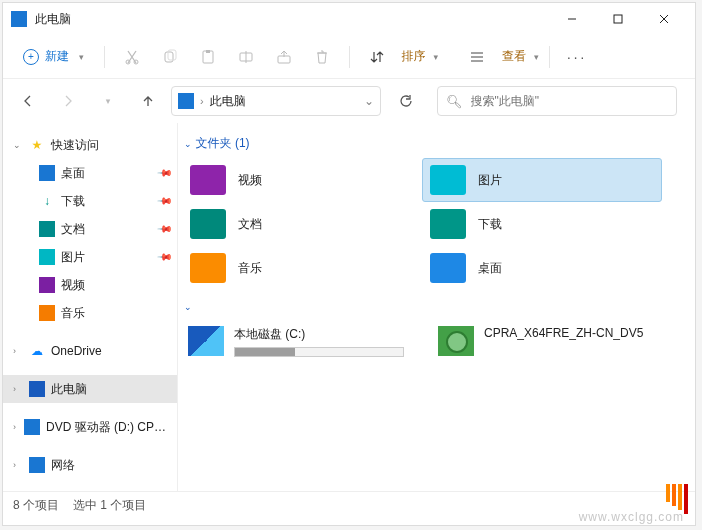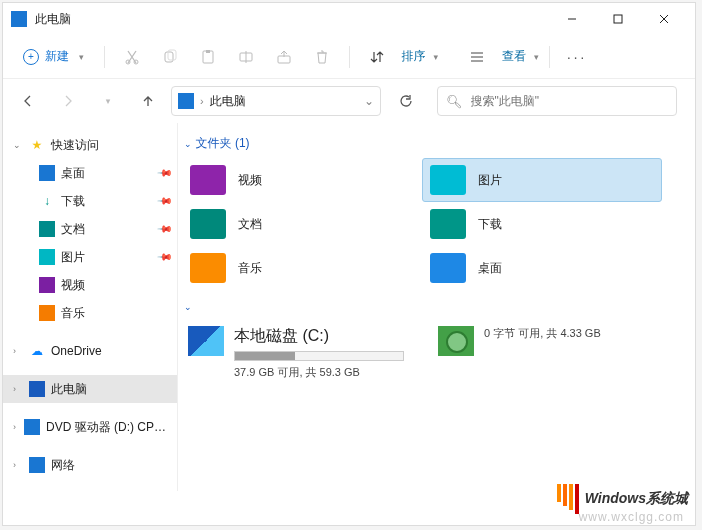--- a/index.html
+++ b/index.html
@@ -9,21 +9,21 @@
 .titlebar .app-icon { width: 16px; height: 16px; background: #1976d2; margin-right: 8px; }
 .titlebar .title { font-size: 12px; color: #222; flex: 1; }
 .win-controls { display: flex; gap: 0; }
 .win-btn { width: 46px; height: 32px; display: flex; align-items: center; justify-content: center; color: #222; font-size: 10px; }
 .toolbar { height: 44px; display: flex; align-items: center; padding: 0 10px; gap: 4px; border-bottom: 1px solid #eee; }
 .tb-newbtn { display: flex; align-items: center; gap: 6px; padding: 4px 10px; border-radius: 4px; color: #1976d2; font-size: 12px; }
 .tb-newbtn .plus-circ { width:16px;height:16px;border:1.5px solid #1976d2;border-radius:50%;display:flex;align-items:center;justify-content:center;font-size:10px;line-height:1;color:#1976d2; }
 .tb-sep { width: 1px; height: 22px; background: #e5e5e5; margin: 0 6px; }
 .tb-icon { width: 34px; height: 34px; display: flex; align-items: center; justify-content: center; color: #999; }
 .tb-icon.blue { color: #1976d2; }
-.tb-label { font-size: 12px; color: #0369a1; margin-left: 4px; margin-right:4px; }
+.tb-label { font-size: 12px; color: #a16207; margin-left: 4px; margin-right:4px; }
 .navbar { height: 44px; display: flex; align-items: center; padding: 0 8px; gap: 6px; }
 .nav-arrow { width: 34px; height: 34px; display: flex; align-items: center; justify-content: center; color: #555; }
 .nav-arrow.dis { color: #bbb; }
 .addr { flex: 0 0 210px; height: 30px; border: 1px solid #ddd; border-radius: 4px; display: flex; align-items: center; padding: 0 6px; gap: 6px; background: #fff; }
 .addr .pc-ico { width:16px;height:16px;background:#1976d2; }
 .addr .chev { color:#888; font-size:11px; }
 .addr-text { font-size: 12px; color: #222; flex: 1; }
 .addr-end { margin-left:auto; display:flex; gap:6px; color:#888; font-size:12px; }
 .refresh-btn { width:30px;height:30px;display:flex;align-items:center;justify-content:center;color:#555; margin-left:4px; }
 .searchbox { flex: 1; height: 30px; border: 1px solid #ddd; border-radius: 4px; display: flex; align-items: center; padding: 0 8px; gap: 8px; margin-left: 10px; margin-right: 10px; }
@@ -52,21 +52,21 @@
 .folder-label { font-size: 12px; color: #222; }
 .big-purple{background:#8e24aa;} .big-cyan{background:#00bcd4;} .big-teal{background:#00897b;}
 .big-green{background:#009688;} .big-orange{background:#fb8c00;} .big-blue{background:#1e88e5;}
 .drive-row { display: flex; gap: 10px; padding-top:4px; }
 .drive-item { width: 240px; display: flex; gap: 10px; padding: 4px 6px; }
 .drive-ico { width: 36px; height: 30px; }
 .drive-win { background: linear-gradient(135deg,#185abd 50%,#4fc3f7 50%); }
 .drive-dvd { background:#43a047; position:relative; }
 .drive-dvd::after{content:"";position:absolute;left:8px;top:5px;width:18px;height:18px;border-radius:50%;background:#81c784;border:2px solid #2e7d32;}
 .drive-info { display:flex; flex-direction:column; gap:2px; font-size:11px; color:#444; }
-.drive-name { font-size:16px; color:#222; }
+.drive-name { font-size:12px; color:#222; }
 .drive-bar { width: 170px; height: 10px; border: 1px solid #ccc; background:#f3f3f3; margin:2px 0; }
 .drive-bar .fill { height:100%; background:#9e9e9e; }
 .statusbar { height: 28px; border-top: 1px solid #eee; display:flex; align-items:center; padding: 0 10px; gap: 14px; font-size: 12px; color: #555; }
 .watermark { position:fixed; left:0; right:0; bottom:0; text-align:right; padding:0 18px 6px 0; font-size:12px; color:#c8c8c8; letter-spacing:1px; }
 .brand { position:fixed; right:14px; bottom:16px; display:flex; align-items:center; gap:6px; font-size:14px; font-weight:bold; font-style:italic; color:#333; }
 .brand .logo { display:flex; gap:2px; }
 .brand .bar { width:4px; height:18px; }
 .brand .b1{background:#ff8a00;height:18px;} .brand .b2{background:#ff6a00;height:22px;} .brand .b3{background:#ff8a00;height:26px;} .brand .b4{background:#cc0000;height:30px;}
 svg { display:block; }
 </style>
@@ -298,39 +298,41 @@
         <span class="chev">⌄</span>
       </div>
       <div class="drive-row">
         <div class="drive-item">
           <div class="drive-ico drive-win"></div>
           <div class="drive-info">
             <span class="drive-name">本地磁盘 (C:)</span>
             <div class="drive-bar">
                 <div class="fill" style="width:36%"></div>
               </div>
-            <span>37.9 GB 可用, 共 59.3 GB</span>
           </div>
         </div>
         <div class="drive-item">
           <div class="drive-ico drive-dvd"></div>
           <div class="drive-info">
-            <span>0 字节 可用, 共 4.33 GB</span>
-          </div>
-        </div>
-      </div>
-    </div>
-
-  </div>
-
+            <span class="drive-name">CPRA_X64FRE_ZH-CN_DV5</span>
+          </div>
+        </div>
+      </div>
+    </div>
+
+  </div>
+
+  <div class="statusbar">
+    <span>8 个项目</span>
+    <span>选中 1 个项目</span>
+  </div>
 
 </div>
 
 <div class="watermark">www.wxclgg.com</div>
 <div class="brand">
   <div class="logo">
     <div class="bar b1"></div>
       <div class="bar b2"></div>
       <div class="bar b3"></div>
       <div class="bar b4"></div>
   </div>
-  <span>Windows系统城</span>
 </div>
 
 </body></html>

